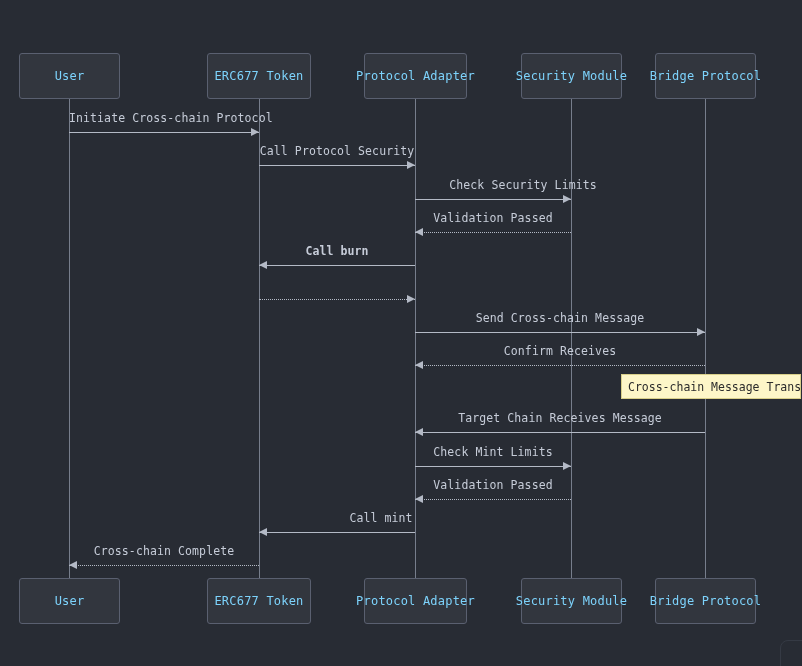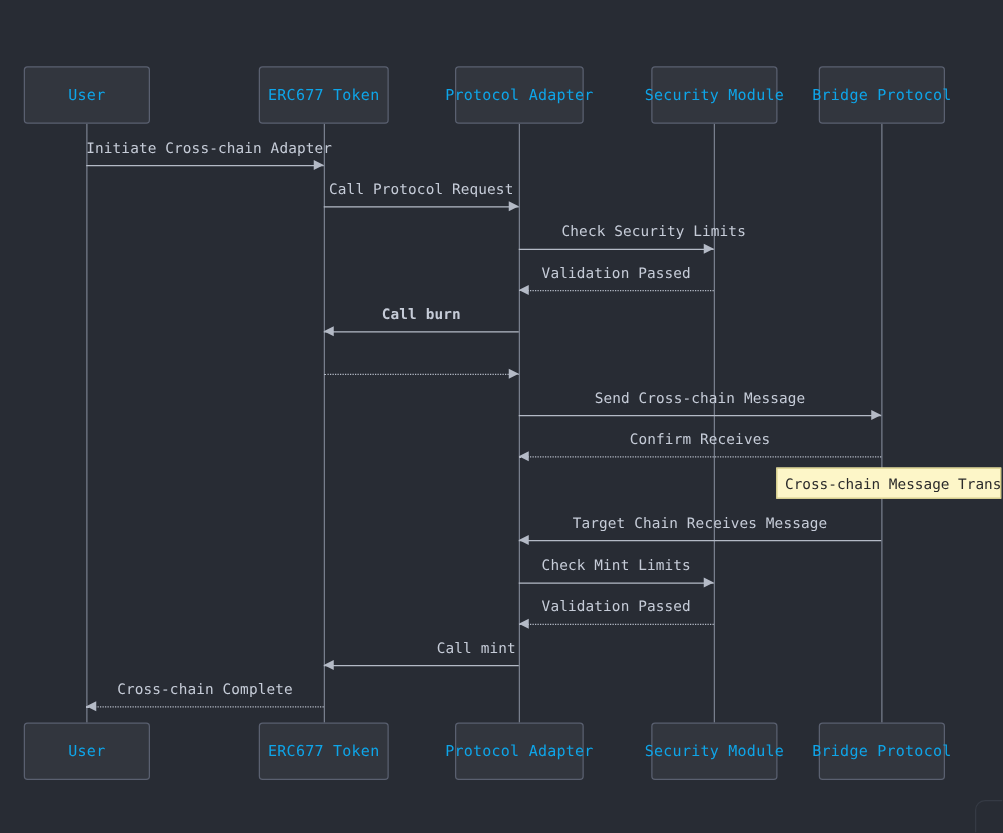--- a/index.html
+++ b/index.html
@@ -16,21 +16,21 @@
     height: 666px;
     background: #282c34;
     overflow: hidden;
   }
   .actor-box {
     position: absolute;
     box-sizing: border-box;
     background: #32363e;
     border: 1px solid #5a6070;
     border-radius: 3px;
-    color: #0ea5e9;
+    color: #7dd3fc;
     font-size: 12px;
     display: flex;
     align-items: center;
     justify-content: center;
     text-align: center;
     letter-spacing: 0.2px;
     white-space: nowrap;
   }
   .lifeline {
     position: absolute;
@@ -124,25 +124,25 @@
   </div>
   <div class="actor-box" style="left:521px; top:578px; width:101px; height:46px;">
     <span>Security Module</span>
   </div>
   <div class="actor-box" style="left:655px; top:578px; width:101px; height:46px;">
     <span>Bridge Protocol</span>
   </div>
 
   <div class="msg-line" style="left:69px; top:132px; width:190px;"></div>
   <div class="arrowhead right" style="left:251px; top:128px;"></div>
-  <div class="msg-label" style="left:69px; top:111px; width:190px;">Initiate Cross-chain Adapter</div>
+  <div class="msg-label" style="left:69px; top:111px; width:190px;">Initiate Cross-chain Protocol</div>
 
   <div class="msg-line" style="left:259px; top:165px; width:156px;"></div>
   <div class="arrowhead right" style="left:407px; top:161px;"></div>
-  <div class="msg-label" style="left:259px; top:144px; width:156px;">Call Protocol Request</div>
+  <div class="msg-label" style="left:259px; top:144px; width:156px;">Call Protocol Security</div>
 
   <div class="msg-line" style="left:415px; top:199px; width:156px;"></div>
   <div class="arrowhead right" style="left:563px; top:195px;"></div>
   <div class="msg-label" style="left:415px; top:178px; width:156px;padding-left:30px;">Check Security Limits</div>
 
   <div class="msg-line dashed" style="left:415px; top:232px; width:156px;"></div>
   <div class="arrowhead left" style="left:415px; top:228px;"></div>
   <div class="msg-label" style="left:415px; top:211px; width:156px;">Validation Passed</div>
 
   <div class="msg-line" style="left:259px; top:265px; width:156px;"></div>

